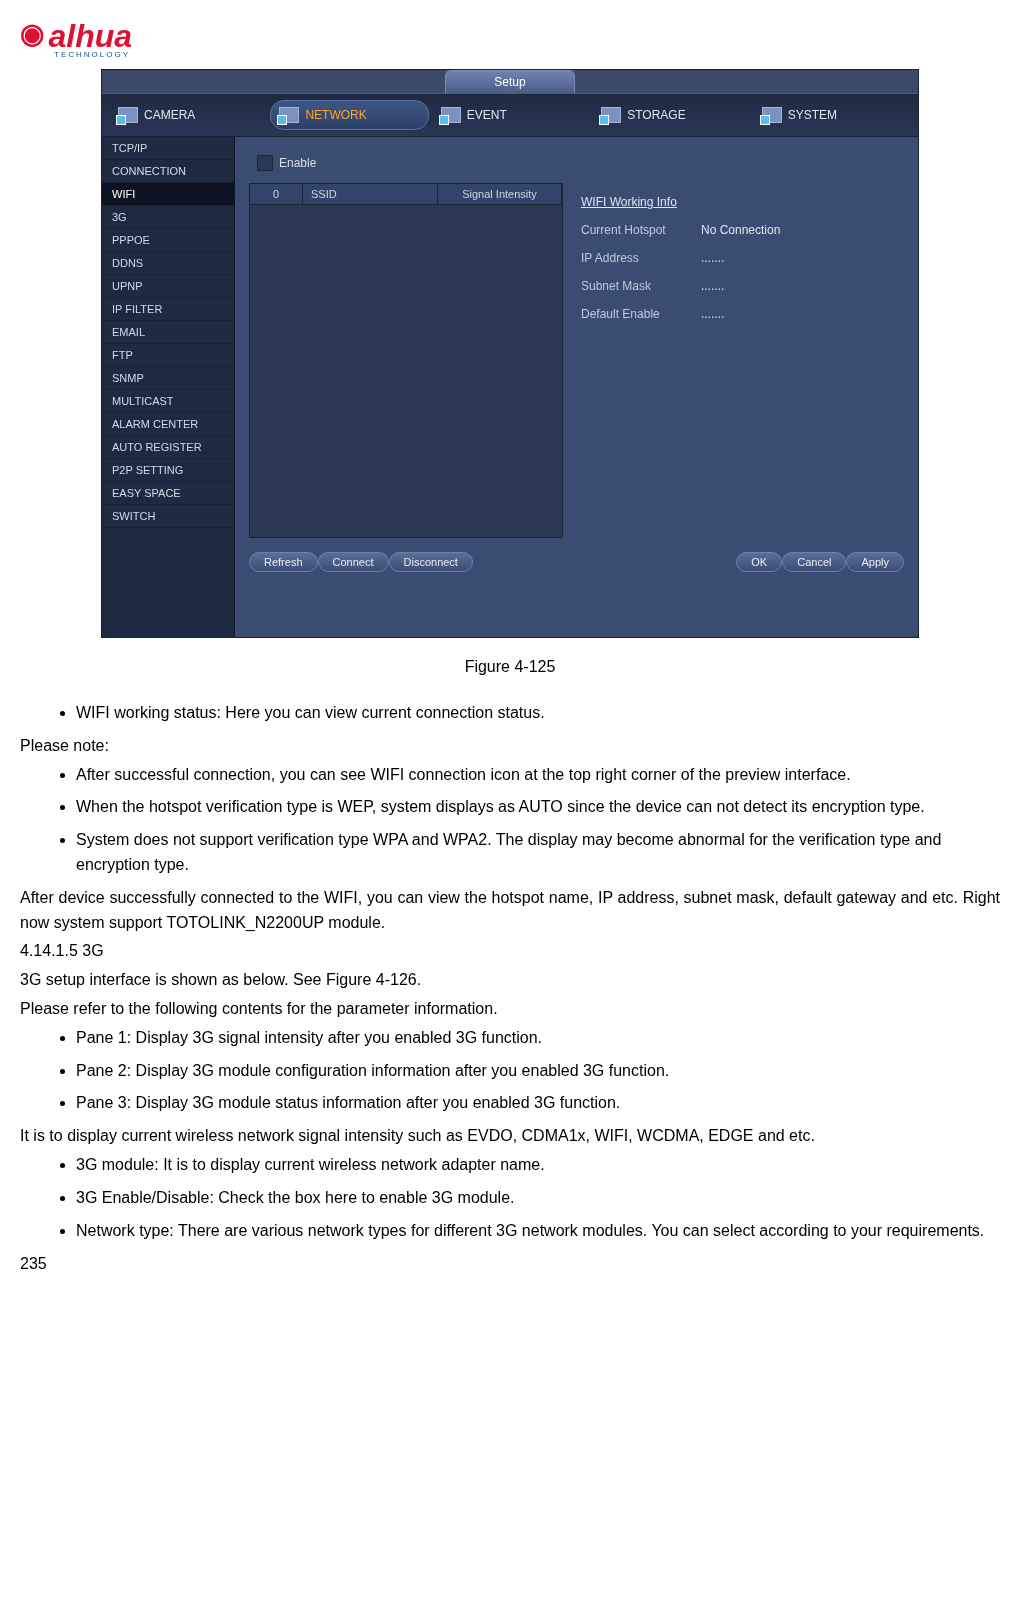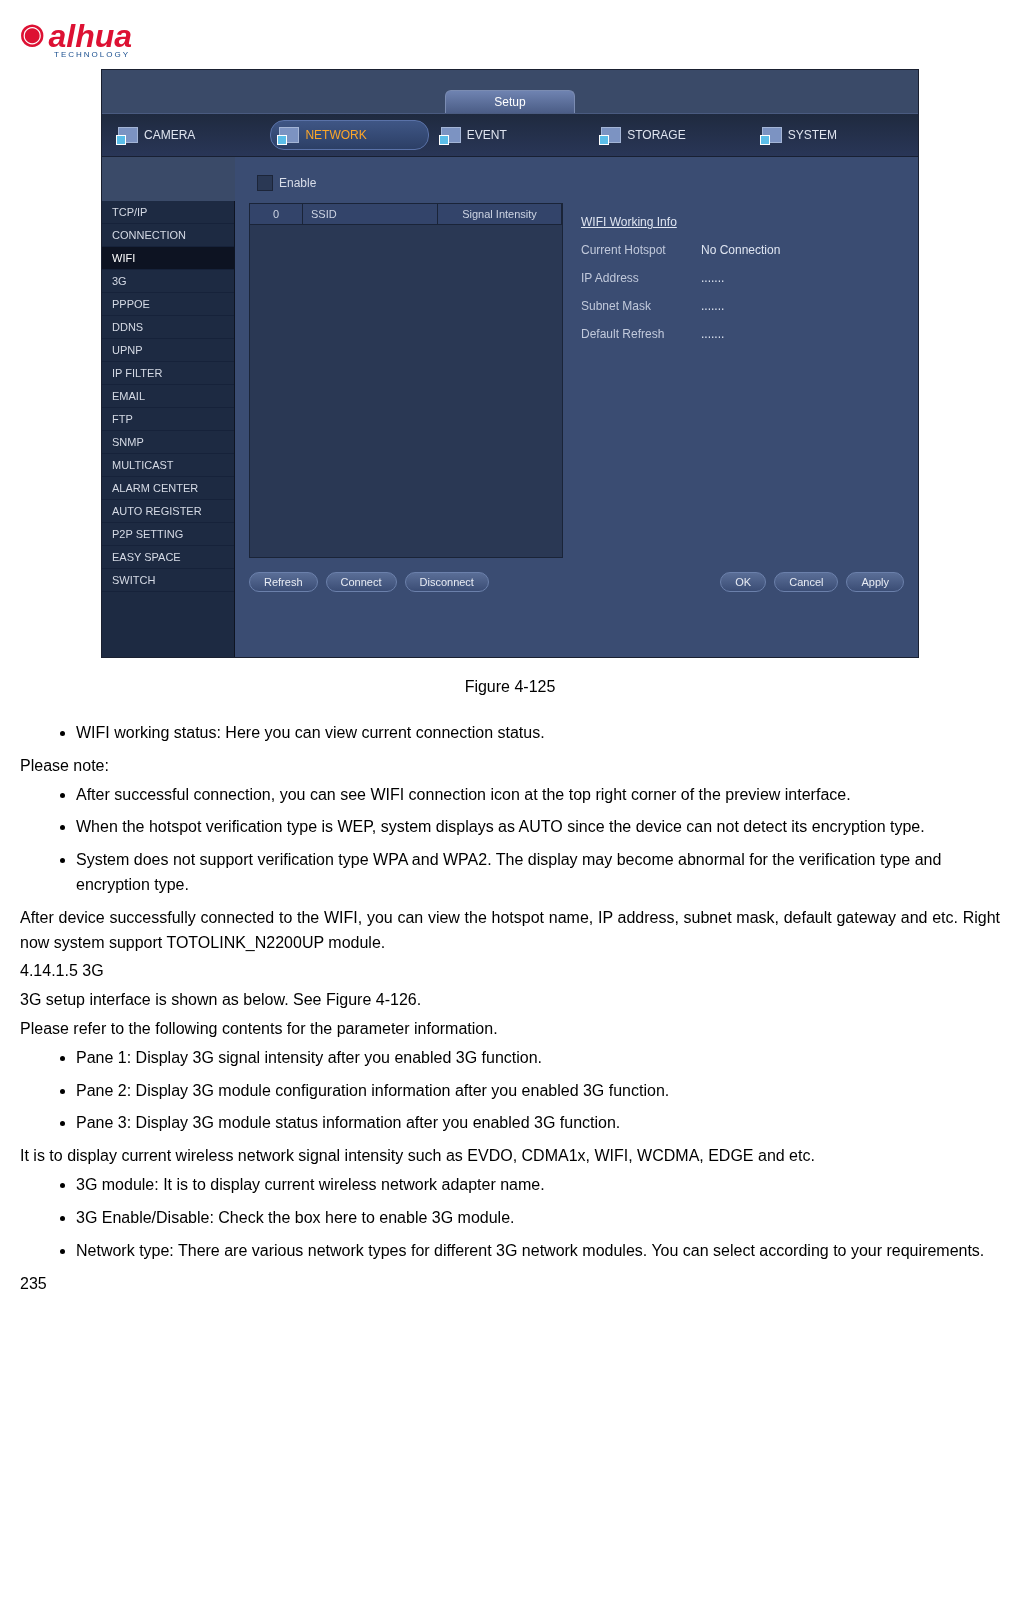--- a/index.html
+++ b/index.html
@@ -24,21 +24,21 @@
     margin: 0 auto 15px auto;
     background: #3a4a68;
     border: 1px solid #1a2030;
     font-size: 12px;
     color: #d8dde8;
     font-family: Arial, sans-serif;
   }
   .setup-tab {
     display:flex;
     justify-content:center;
-    padding-top:20px;
+    padding-top:0;
   }
   .setup-tab-inner {
     background: linear-gradient(#6f83b1,#4b5d86);
     border:1px solid #7b8cb2;
     border-bottom:none;
     padding:4px 48px;
     border-radius:6px 6px 0 0;
     color:#fff;
   }
   .topnav {
@@ -75,21 +75,20 @@
     left:-3px; bottom:-3px;
     width:8px; height:8px;
     background:#5bbde8;
     border:1px solid #fff;
   }
   .body-panel { display:flex; height:500px; }
   .sidenav {
     width:132px;
     background:#1d2a42;
     border-right:1px solid #0e1422;
-    margin-top:44px;
   }
   .side-item {
     padding:5px 10px;
     color:#d5dae5;
     border-bottom:1px solid #16223a;
     cursor:pointer;
     font-size:11px;
   }
   .side-item.active {
     background:#0d1322;
@@ -115,21 +114,21 @@
   }
   .lh-col { padding:4px 6px; border-right:1px solid #1a2438; text-align:center; }
   .lh0 { width:40px; }
   .lh1 { width:120px; text-align:left; padding-left:8px;}
   .lh2 { flex:1;text-align:center; }
   .info-panel { flex:1; color:#cfd6e5; font-size:12px; }
   .info-title { color:#dfe5f1; margin-bottom:14px; text-decoration:underline;margin-top:12px; }
   .info-line { display:flex; margin-bottom:14px; }
   .info-lbl { width:120px; color:#c1c9db; }
   .info-val { color:#dfe5f1; }
-  .btn-row { display:flex; gap:8px; margin-top:14px; align-items:center;}
+  .btn-row { display:flex; margin-top:14px; align-items:center;}
   .btn {
     background: linear-gradient(#5a6e97,#3b4d75);
     border:1px solid #6b80ab;
     color:#e8ecf4;
     padding:3px 14px;
     border-radius:10px;
     font-size:11px;
     cursor:pointer;
   }
   .btn-row .spacer { flex:1; }
@@ -225,21 +224,21 @@
             </div>
           <div class="info-line">
               <span class="info-lbl">IP Address</span>
               <span class="info-val">.......</span>
             </div>
           <div class="info-line">
               <span class="info-lbl">Subnet Mask</span>
               <span class="info-val">.......</span>
             </div>
           <div class="info-line">
-              <span class="info-lbl">Default Refresh</span>
+              <span class="info-lbl">Default Enable</span>
               <span class="info-val">.......</span>
             </div>
         </div>
       </div>
 
       <div class="btn-row">
         <div class="btn">Refresh</div>
         <div class="btn">Connect</div>
         <div class="btn">Disconnect</div>
         <div class="spacer"></div>

